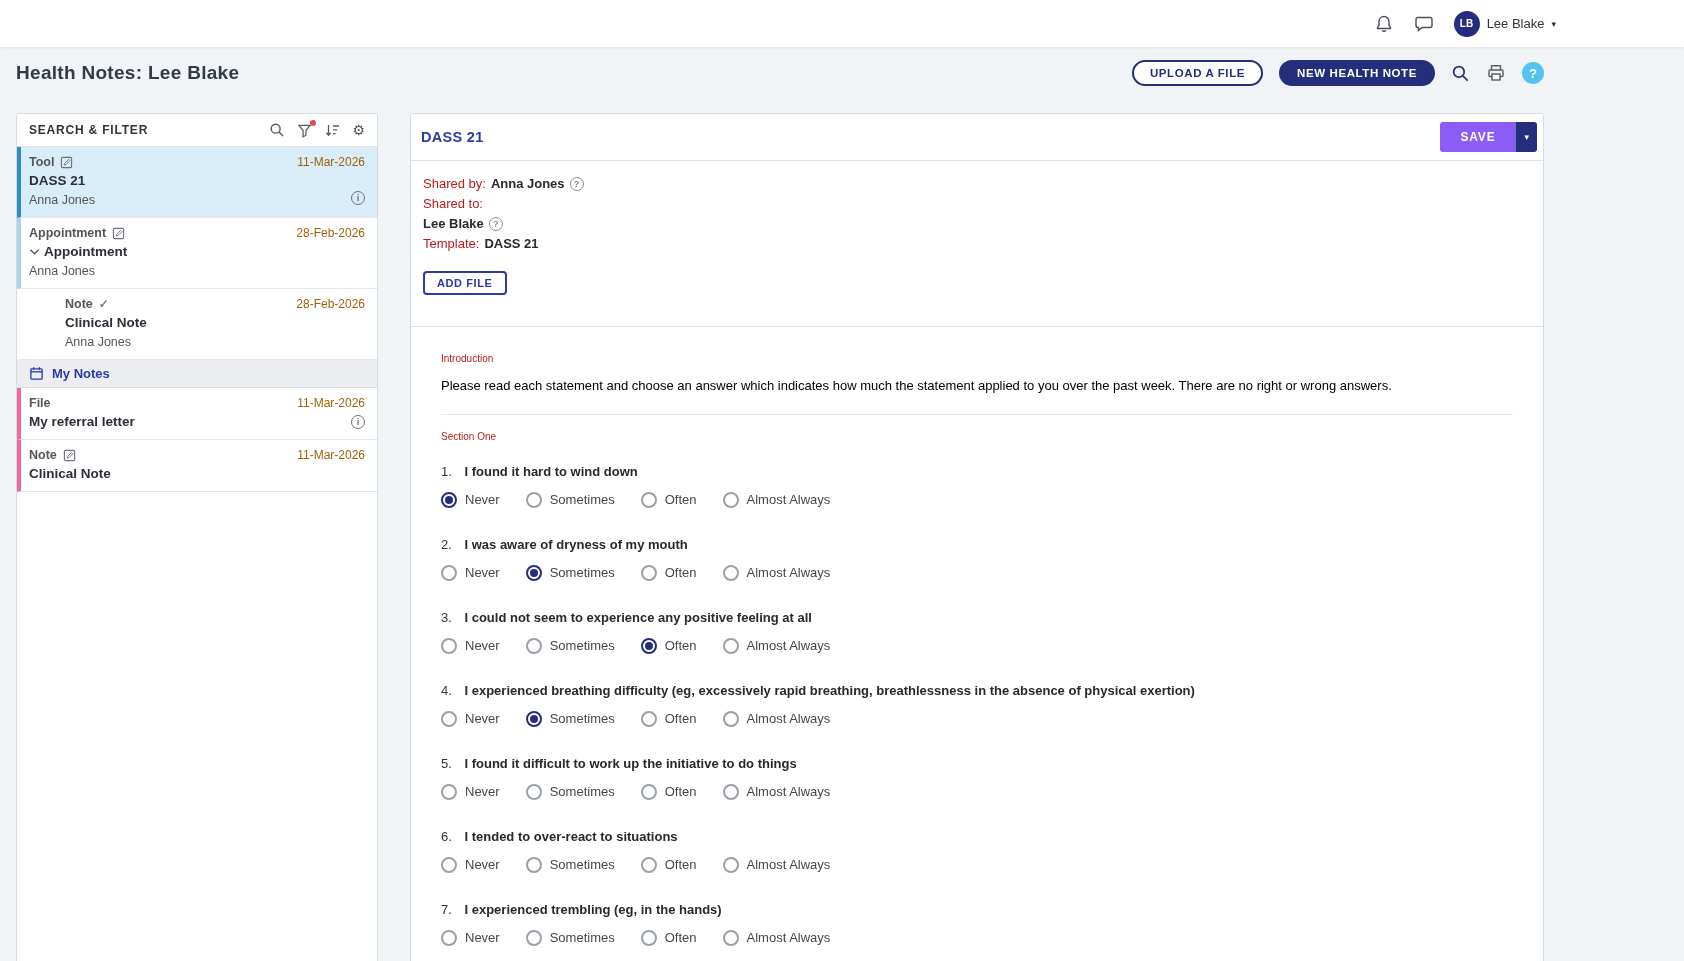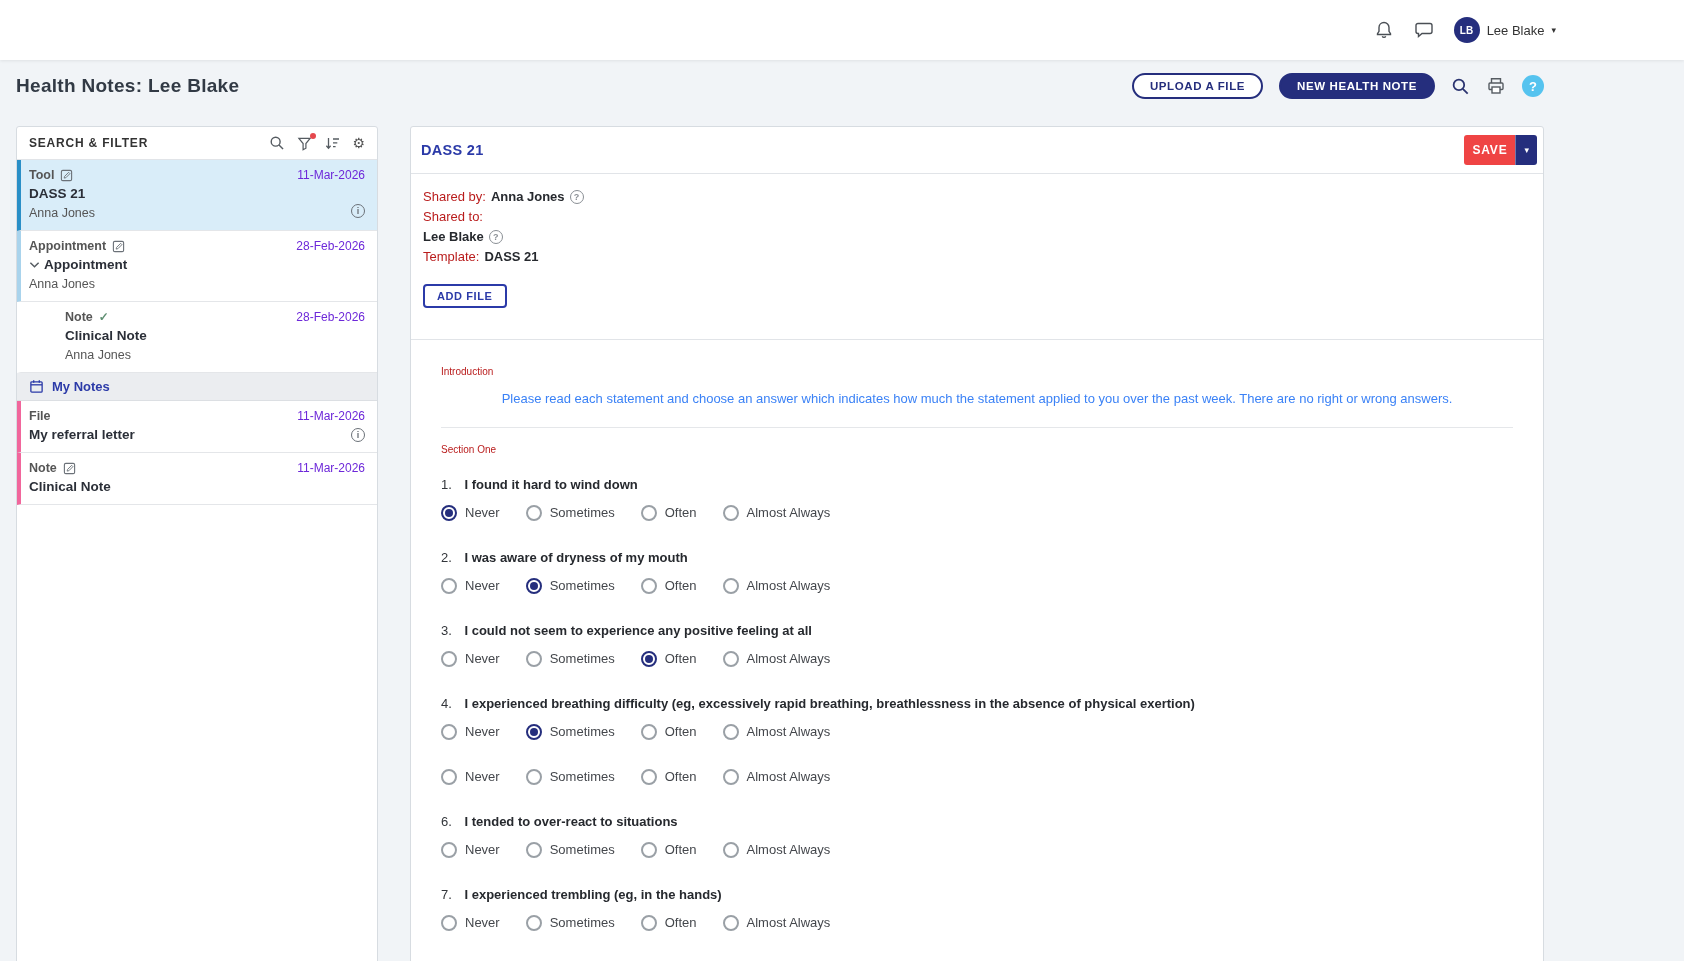--- a/index.html
+++ b/index.html
@@ -6,21 +6,21 @@
   html, body { width: 1684px; height: 961px; overflow: hidden; }
   body {
     font-family: "Liberation Sans", sans-serif;
     background: #f1f4f7;
     color: #333;
     position: relative;
   }
 
   
   .topbar {
-    height: 60px;
+    height: 47px;
     background: #ffffff;
     box-shadow: 0 1px 3px rgba(0,0,0,0.08);
     display: flex;
     align-items: center;
     justify-content: flex-end;
     padding-right: 128px;
     gap: 20px;
     position: relative;
     z-index: 2;
   }
@@ -93,44 +93,44 @@
     border-left: 4px solid transparent;
     cursor: pointer;
     background: #fff;
   }
   .note-item.selected { background: #d9edf9; border-left-color: #2a8fc7; }
   .note-item.accent-blue-light { border-left-color: #a9d3ec; }
   .note-item.accent-pink { border-left-color: #f1669c; }
   .note-item.nested { padding-left: 44px; border-left-color: transparent; }
   .item-row { display: flex; align-items: center; justify-content: space-between; }
   .item-type { display: inline-flex; align-items: center; gap: 6px; color: #555; font-size: 12.5px; font-weight: bold; }
-  .item-date { color: #6d28d9; font-size: 12px; }
+  .item-date { color: #a16207; font-size: 12px; }
   .item-title { font-weight: bold; color: #2b2f38; font-size: 13.5px; margin-top: 4px; display: flex; align-items: center; gap: 4px; }
   .item-author { color: #555; font-size: 12.5px; margin-top: 5px; }
   .info-circle {
     width: 14px; height: 14px; border-radius: 50%;
     border: 1.4px solid #6b7178; color: #6b7178;
     font-size: 9px; font-weight: bold; font-style: normal;
     display: inline-flex; align-items: center; justify-content: center;
     flex: 0 0 auto;
   }
   .check-glyph { color: #5f8f72; font-size: 12px; }
 
   
   .main-panel { width: 1134px; height: 1400px; }
   .main-header {
     display: flex; align-items: center; justify-content: space-between;
     padding: 8px 6px 8px 10px; border-bottom: 1px solid #e1e4e8;
   }
   .main-title { color: #2b3aa8; font-weight: bold; font-size: 14.5px; letter-spacing: 0.3px; }
   .save-split { display: flex; }
   .save-main {
-    background: #ef4444; color: #fff; border: none;
+    background: #8b5cf6; color: #fff; border: none;
     font-size: 12px; font-weight: bold; letter-spacing: 0.8px;
-    padding: 8px 8px; border-radius: 3px 0 0 3px; cursor: pointer;
+    padding: 8px 20px; border-radius: 3px 0 0 3px; cursor: pointer;
     font-family: "Liberation Sans", sans-serif;
   }
   .save-caret {
     background: #252e7d; color: #fff; border: none;
     border-left: 1px solid rgba(255,255,255,0.35);
     padding: 8px 8px; border-radius: 0 3px 3px 0; cursor: pointer;
     font-size: 9px;
   }
 
   .meta-block { padding: 14px 12px 0 12px; font-size: 13px; line-height: 1.38; }
@@ -148,21 +148,21 @@
     background: #fff; color: #2b3aa8;
     border: 2px solid #2b3aa8; border-radius: 4px;
     font-size: 11px; font-weight: bold; letter-spacing: 0.6px;
     padding: 4px 12px; cursor: pointer;
     font-family: "Liberation Sans", sans-serif;
   }
   .full-divider { border: none; border-top: 1px solid #e1e4e8; margin-top: 31px; }
 
   .form-content { padding: 26px 30px 40px 30px; }
   .blue-heading { color: #b91c1c; font-weight: normal; font-size: 10px; }
-  .intro-text { color: #3b82f6; font-size: 13px; margin-top: 14px; text-align: center; }
+  .intro-text { color: #000000; font-size: 13px; margin-top: 14px; }
   .inset-divider { border: none; border-top: 1px solid #e5e7ea; margin: 21px 0 0 0; }
   .section-heading-row { margin: 16px 0 22px 0; }
 
   .question { margin-bottom: 29px; }
   .q-title { font-size: 13px; margin-bottom: 13px; }
   .q-num { color: #33363b; margin-right: 9px; }
   .q-text { color: #26292e; font-weight: bold; }
   .q-options { display: flex; align-items: center; gap: 26px; }
   .opt { display: inline-flex; align-items: center; gap: 8px; cursor: pointer; }
   .opt-label { font-size: 13px; color: #44474c; }
@@ -478,20 +478,24 @@
                   <span class="radio"></span>
                   <span class="opt-label">Often</span>
                 </label>
                 <label class="opt">
                   <span class="radio"></span>
                   <span class="opt-label">Almost Always</span>
                 </label>
               </div>
   </div>
             <div class="question">
+    <div class="q-title">
+      <span class="q-num">5.</span>
+      <span class="q-text">I found it difficult to work up the initiative to do things</span>
+    </div>
     <div class="q-options">
                 <label class="opt">
                   <span class="radio"></span>
                   <span class="opt-label">Never</span>
                 </label>
                 <label class="opt">
                   <span class="radio"></span>
                   <span class="opt-label">Sometimes</span>
                 </label>
                 <label class="opt">

